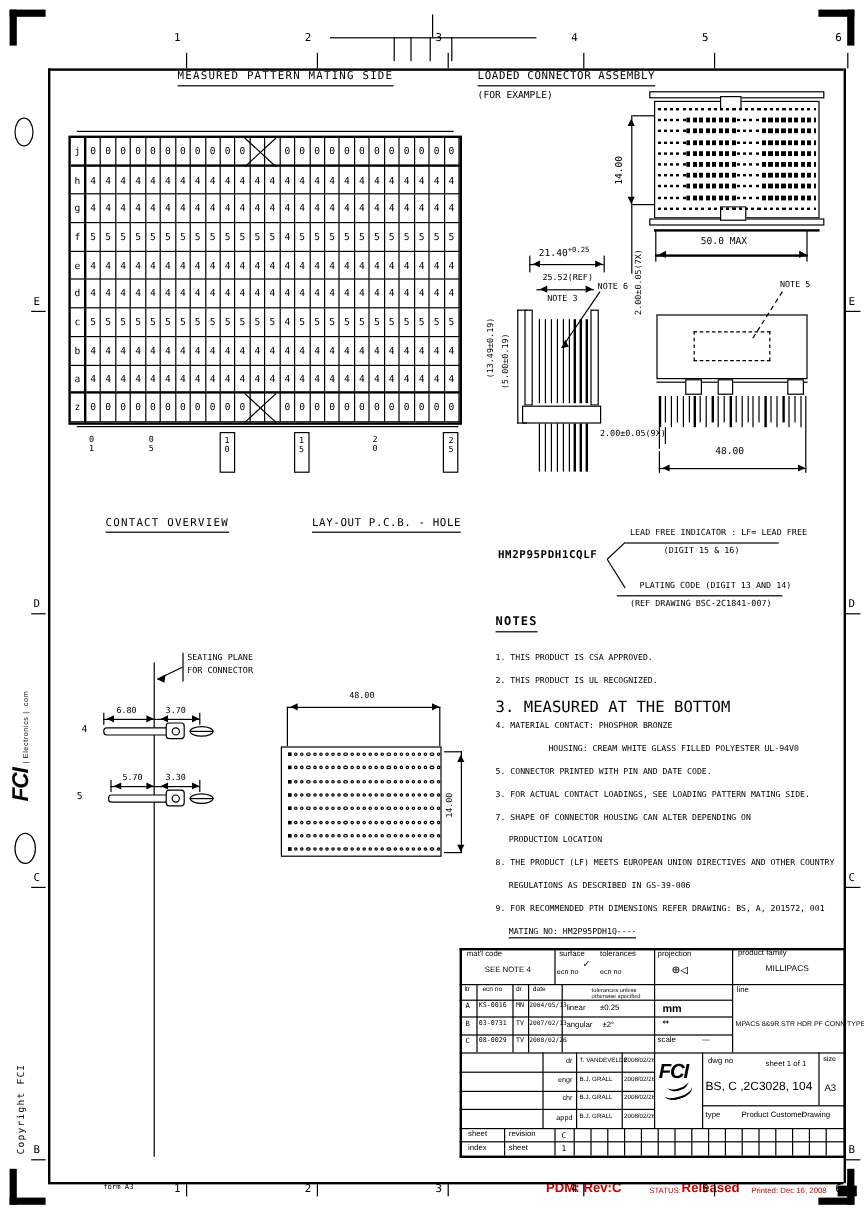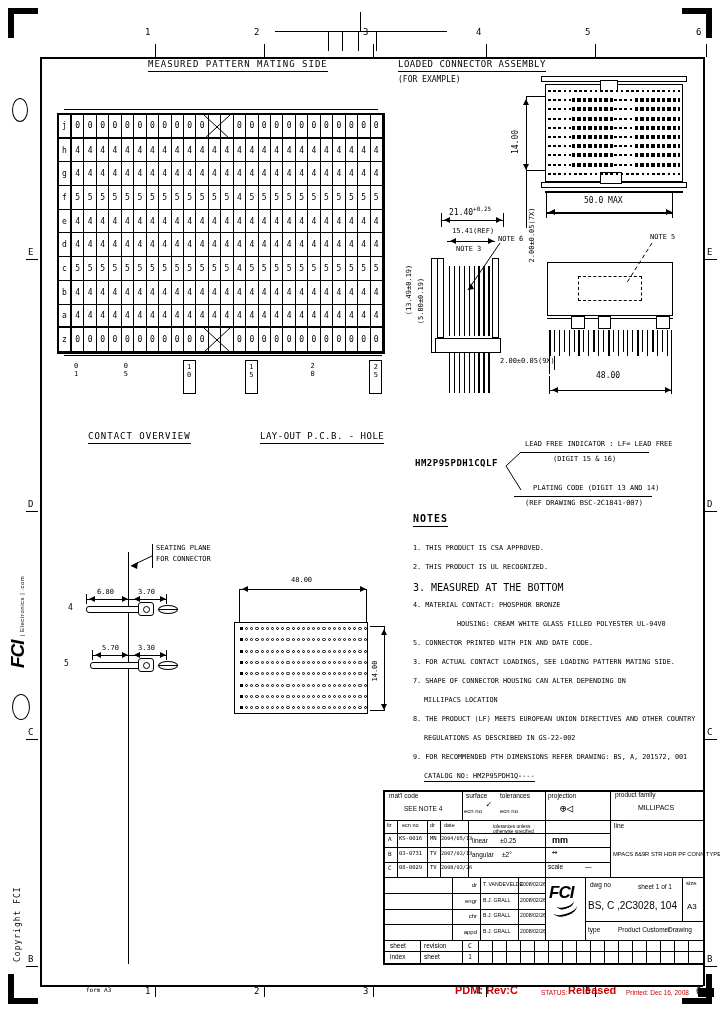--- a/index.html
+++ b/index.html
@@ -322,21 +322,21 @@
   <div class="ln" style="left:546px;top:192px;width:1px;height:26px;"></div>
   <div class="ln" style="left:672px;top:192px;width:1px;height:26px;"></div>
   <div class="ln" style="left:546px;top:212px;width:127px;height:1.5px;"></div>
 
   <div class="txt t8" style="left:449px;top:206px;">
     <span>21.40</span><sup class="t6">+0.25</sup>
   </div>
   <div class="ln" style="left:441px;top:220px;width:62px;height:1px;"></div>
   <div class="ln" style="left:441px;top:213px;width:1px;height:14px;"></div>
   <div class="ln" style="left:503px;top:213px;width:1px;height:14px;"></div>
-  <div class="txt t7" style="left:452px;top:228px;">15.41(REF)</div>
+  <div class="txt t7" style="left:452px;top:228px;">25.52(REF)</div>
   <div class="ln" style="left:447px;top:241px;width:48px;height:1px;"></div>
   <div class="txt t7" style="left:456px;top:246px;">NOTE 3</div>
   <div class="txt t7" style="left:498px;top:236px;">NOTE 6</div>
   <div class="box" style="left:437px;top:258px;width:7px;height:80px;"></div>
   <div class="box" style="left:492px;top:258px;width:7px;height:80px;"></div>
   <div class="box" style="left:435px;top:338px;width:66px;height:15px;border-width:1.5px;"></div>
   <div class="vtext t7" style="left:406px;top:338px;width:96px;text-align:center;">(13.49±0.19)</div>
   <div class="vtext t7" style="left:418px;top:338px;width:74px;text-align:center;">(5.00±0.19)</div>
   <div class="ln" style="left:431px;top:258px;width:1px;height:95px;"></div>
   <div class="ln" style="left:431px;top:258px;width:8px;height:1px;"></div>
@@ -886,31 +886,31 @@
     <div class="hole" style="left:327.55px;top:706.1px;"></div>
     <div class="hole" style="left:332.7px;top:706.1px;"></div>
     <div class="hole" style="left:337.85px;top:706.1px;"></div>
     <div class="hole" style="left:343px;top:706.1px;"></div>
     <div class="hole" style="left:348.15px;top:706.1px;"></div>
     <div class="hole" style="left:353.3px;top:706.1px;"></div>
     <div class="hole" style="left:358.45px;top:706.1px;"></div>
     <div class="hole" style="left:363.6px;top:706.1px;"></div>
     <div class="txt" style="left:413px;top:545px;font-size:6.8px;">1. THIS PRODUCT IS CSA APPROVED.</div>
     <div class="txt" style="left:413px;top:564px;font-size:6.8px;">2. THIS PRODUCT IS UL RECOGNIZED.</div>
-    <div class="txt" style="left:413px;top:583px;font-size:10px;">3. MEASURED AT THE BOTTOM</div>
+    <div class="txt" style="left:413px;top:583px;font-size:13px;">3. MEASURED AT THE BOTTOM</div>
     <div class="txt" style="left:413px;top:602px;font-size:6.8px;text-align:right;">4. MATERIAL CONTACT: PHOSPHOR BRONZE</div>
     <div class="txt" style="left:457px;top:621px;font-size:6.8px;">HOUSING: CREAM WHITE GLASS FILLED POLYESTER UL-94V0</div>
     <div class="txt" style="left:413px;top:640px;font-size:6.8px;">5. CONNECTOR PRINTED WITH PIN AND DATE CODE.</div>
     <div class="txt" style="left:413px;top:659px;font-size:6.8px;">3. FOR ACTUAL CONTACT LOADINGS, SEE LOADING PATTERN MATING SIDE.</div>
     <div class="txt" style="left:413px;top:678px;font-size:6.8px;">7. SHAPE OF CONNECTOR HOUSING CAN ALTER DEPENDING ON</div>
-    <div class="txt" style="left:424px;top:697px;font-size:6.8px;">MILLIPACS LOCATION</div>
+    <div class="txt" style="left:424px;top:697px;font-size:6.8px;">PRODUCTION LOCATION</div>
     <div class="txt" style="left:413px;top:716px;font-size:6.8px;">8. THE PRODUCT (LF) MEETS EUROPEAN UNION DIRECTIVES AND OTHER COUNTRY</div>
-    <div class="txt" style="left:424px;top:735px;font-size:6.8px;">REGULATIONS AS DESCRIBED IN GS-22-002</div>
+    <div class="txt" style="left:424px;top:735px;font-size:6.8px;">REGULATIONS AS DESCRIBED IN GS-39-006</div>
     <div class="txt" style="left:413px;top:754px;font-size:6.8px;">9. FOR RECOMMENDED PTH DIMENSIONS REFER DRAWING: BS, A, 201572, 001</div>
-    <div class="txt" style="left: 424px; top: 773px; font-size: 6.8px; border-bottom: 1px solid rgb(0, 0, 0); padding-bottom: 1.5px;">CATALOG NO: HM2P95PDH1Q----</div>
+    <div class="txt" style="left: 424px; top: 773px; font-size: 6.8px; border-bottom: 1px solid rgb(0, 0, 0); padding-bottom: 1.5px;">MATING NO: HM2P95PDH1Q----</div>
     <div class="txt sans" style="left:387px;top:823px;font-size:5.5px;">ltr</div>
     <div class="txt sans" style="left:402px;top:823px;font-size:5.5px;">ecn no</div>
     <div class="txt sans" style="left:430px;top:823px;font-size:5.5px;">dr</div>
     <div class="txt sans" style="left:444px;top:823px;font-size:5.5px;">date</div>
     <div class="txt" style="left:388px;top:836px;font-size:6px;">A</div>
     <div class="txt" style="left:399px;top:836px;font-size:5.5px;">KS-0016</div>
     <div class="txt" style="left:430px;top:836px;font-size:5.5px;">MN</div>
     <div class="txt" style="left:441px;top:836px;font-size:5.2px;">2004/05/13</div>
     <div class="txt" style="left:388px;top:850.6px;font-size:6px;">B</div>
     <div class="txt" style="left:399px;top:850.6px;font-size:5.5px;">03-0731</div>

